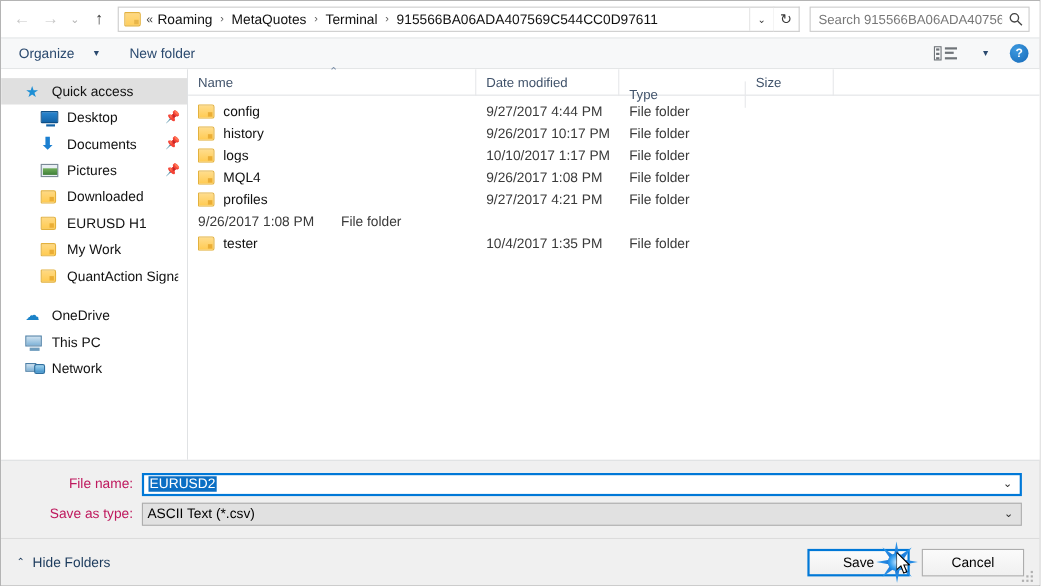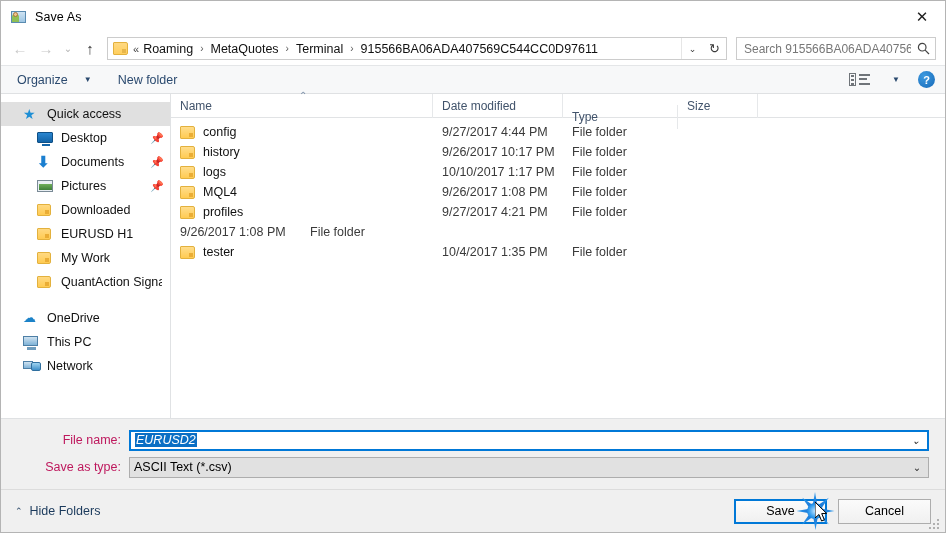--- a/index.html
+++ b/index.html
@@ -250,21 +250,21 @@
   .formlabel {
     width: 112px; flex: none; text-align: right; padding-right: 8px;
     font-size: 12.5px; color: #be185d;
   }
   .combo {
     flex: 1 1 auto; height: 21px;
     display: flex; align-items: center;
     background: #ffffff; border: 1px solid #7a7a7a;
     min-width: 0;
   }
-  .combo.focused { border: 2px solid #0078d7; font-style: italic; }
+  .combo.focused { border: 2px solid #0078d7; }
   .combo.readonly { background: #e1e1e1; border: 1px solid #adadad; }
   .combo .cval {
     flex: 1 1 auto; padding-left: 4px;
     font-size: 12.5px; color: #000; overflow: hidden; white-space: nowrap;
   }
   .combo .cval .sel { background: #0b6fc4; color: #ffffff; padding: 1px 1px; }
   .combo .carrow {
     width: 22px; flex: none; text-align: center;
     font-size: 10px; color: #2b2b2b;
   }
@@ -327,29 +327,20 @@
   .cursor {
     position: absolute; left: 24px; top: 14px;
     width: 14px; height: 21px;
   }
 </style>
 </head>
 <body>
 
 <div class="dialog">
 
-  <div class="titlebar">
-    <div class="title-icon">
-      <span class="ti-a"></span>
-        <span class="ti-b"></span>
-        <span class="ti-c"></span>
-    </div>
-    <div class="title-text">Save As</div>
-    <div class="close-btn">✕</div>
-  </div>
 
   <div class="navrow">
     <div class="navbtn">←</div>
     <div class="navbtn">→</div>
     <div class="navbtn recent">⌄</div>
     <div class="navbtn up">↑</div>
 
     <div class="addressbar">
       <div class="crumb-folder"></div>
       <div class="crumbs">

